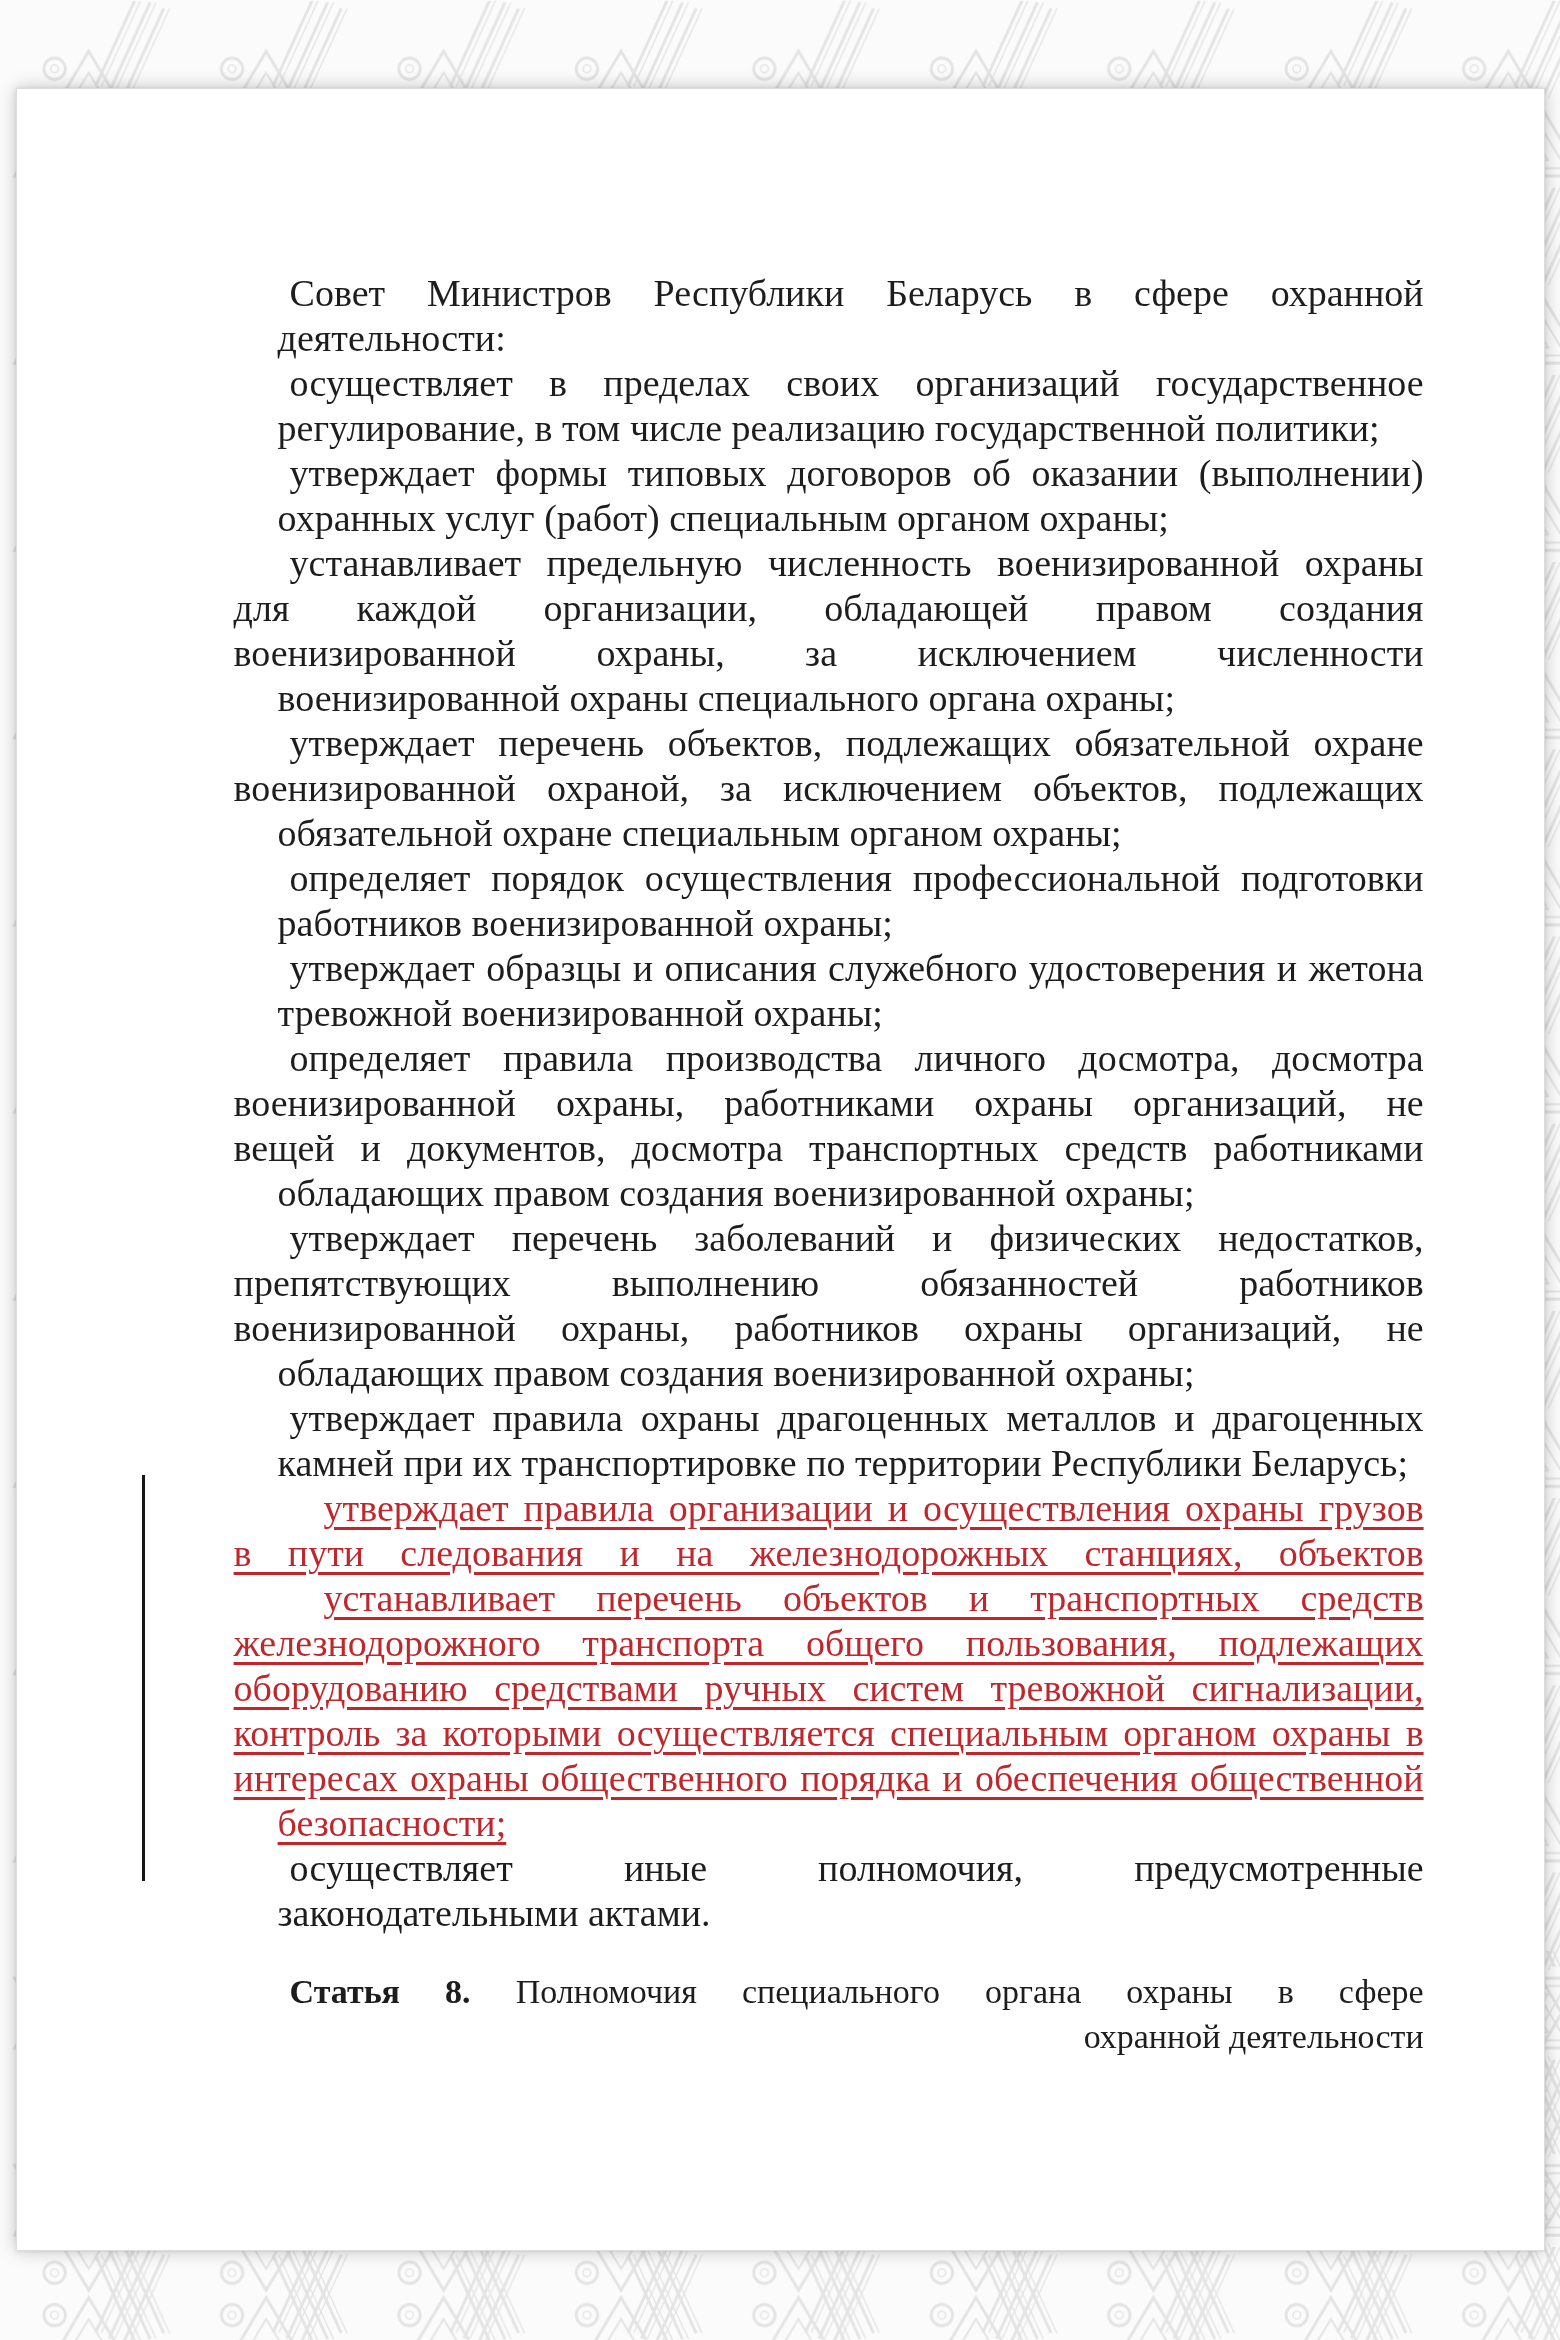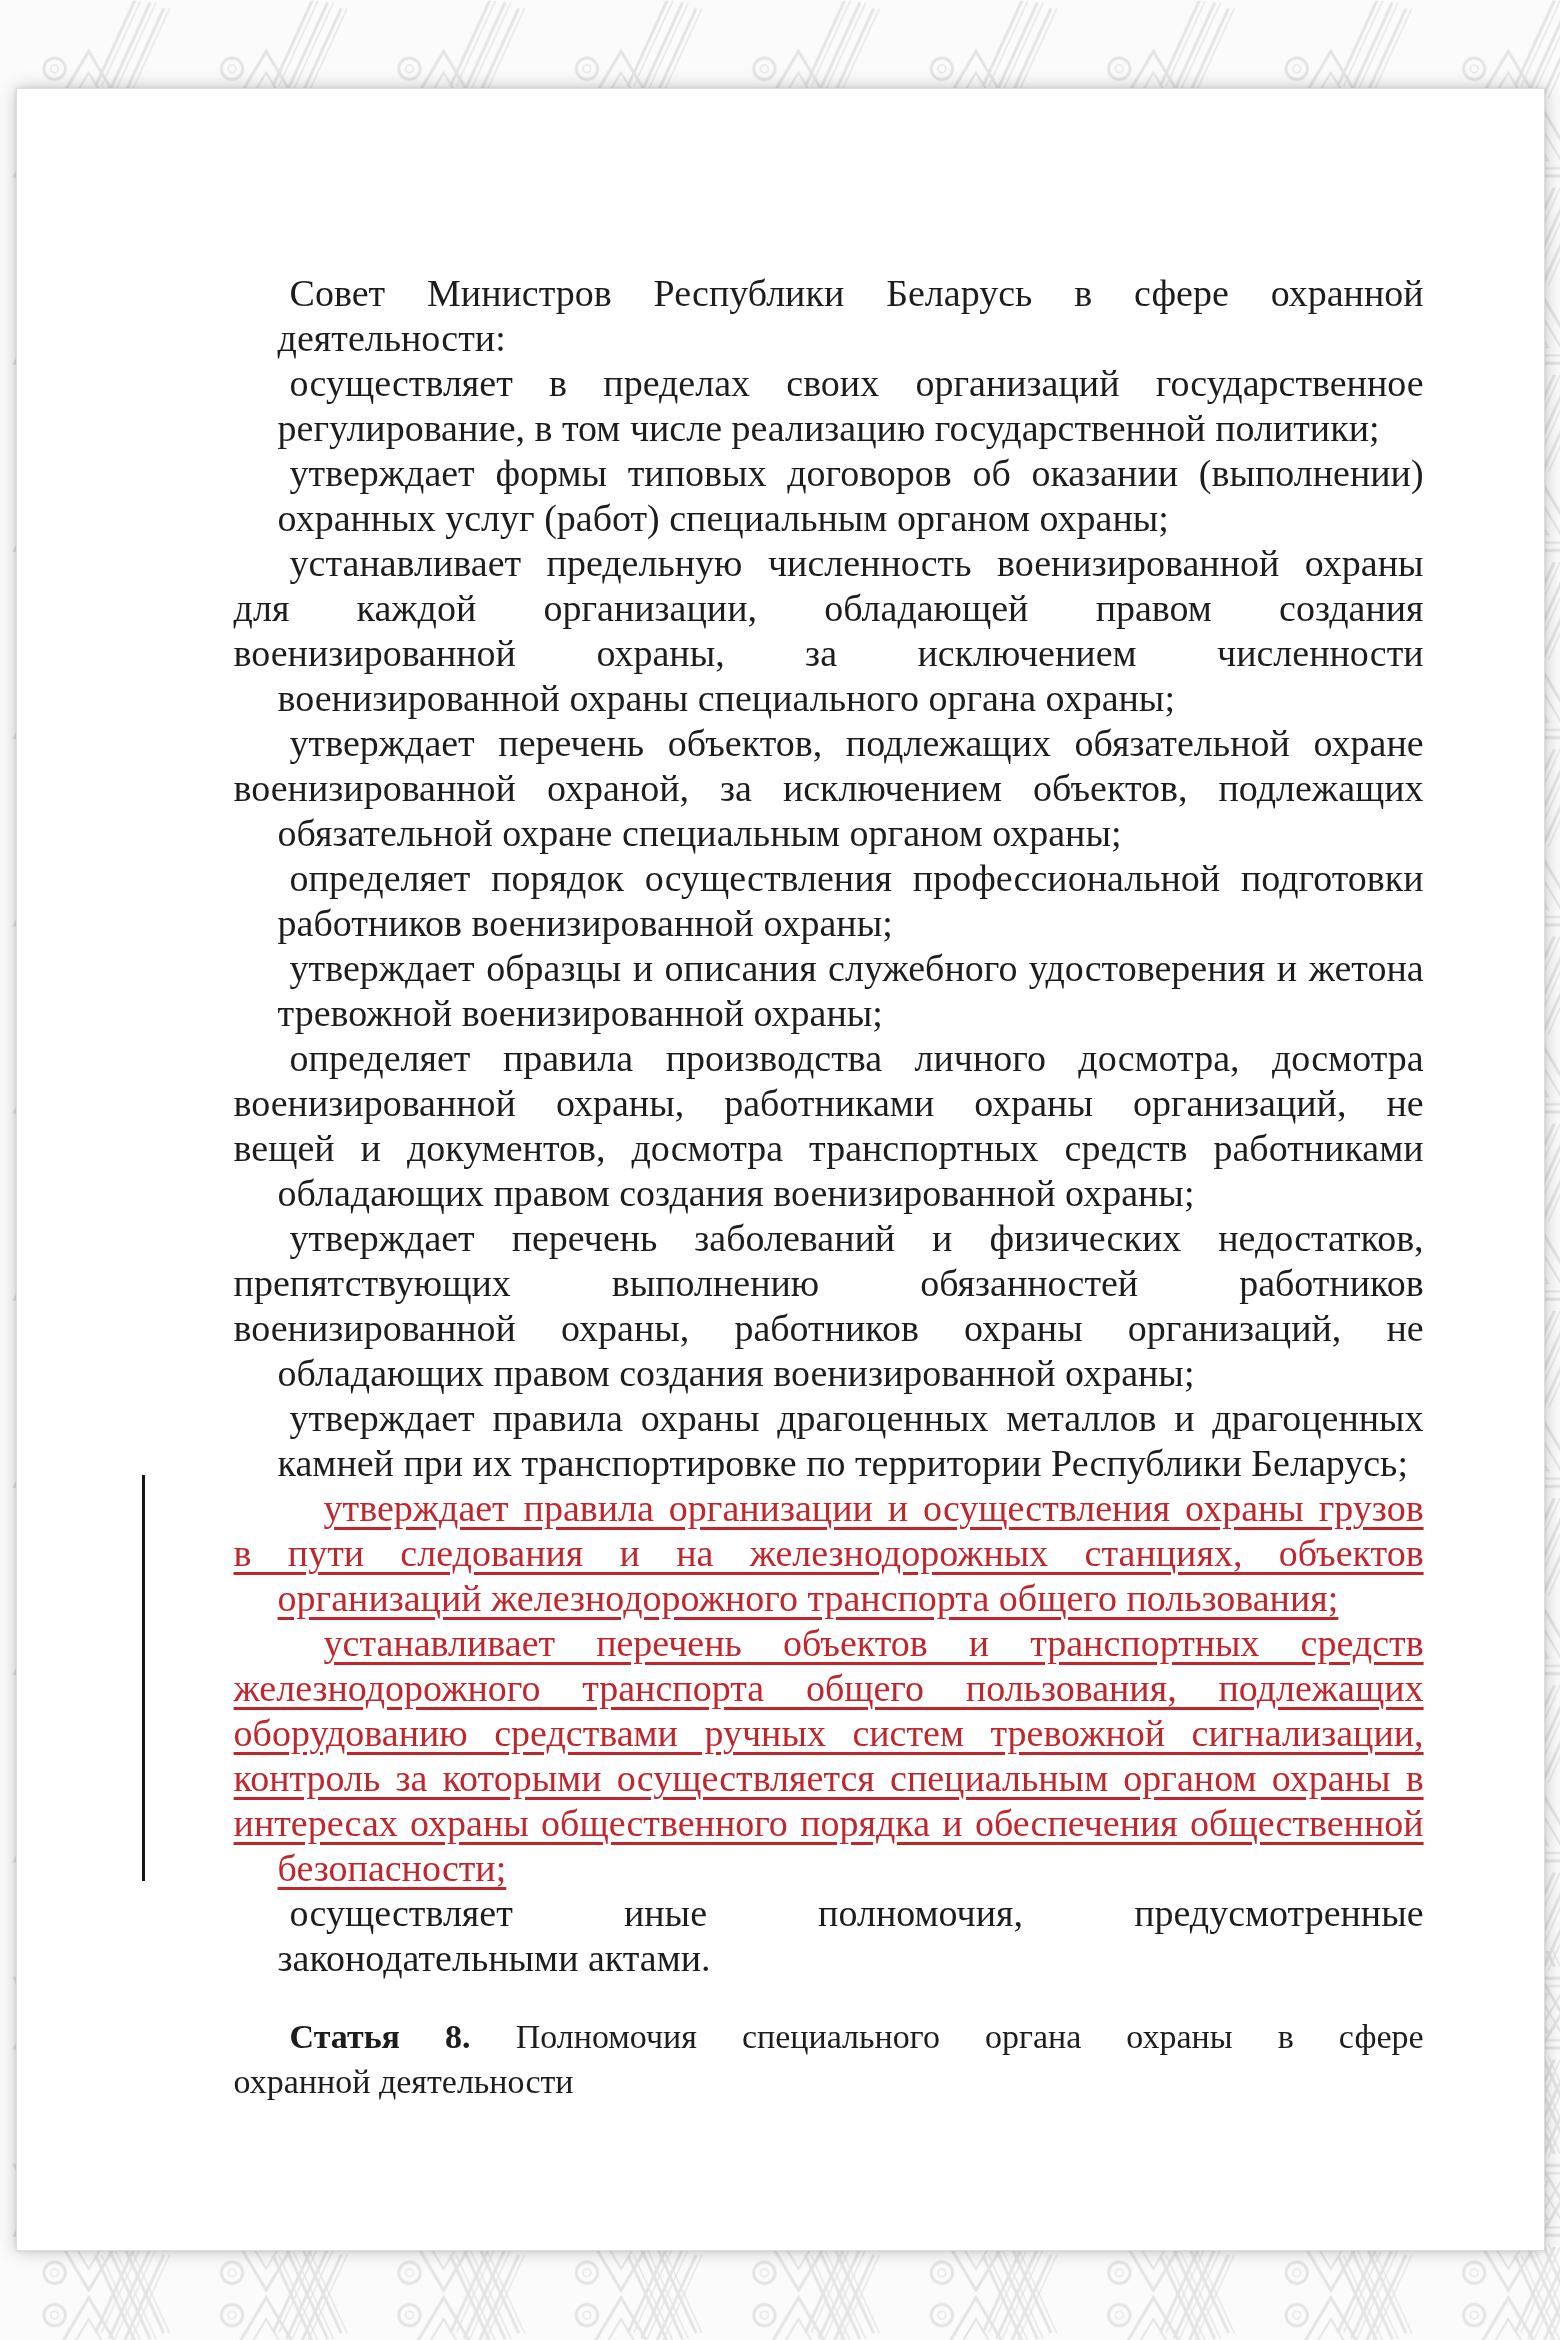--- a/index.html
+++ b/index.html
@@ -44,21 +44,21 @@
     text-decoration-thickness:2.9px;
     text-underline-offset:5.9px;
   }
   .heading{margin-top:33px;}
   .h1line{
     font-size:34px;line-height:45px;color:#1d1d1d;
     text-align:justify;text-align-last:justify;text-justify:inter-word;
     padding-left:56px;
   }
   .h1line .bold{font-weight:bold;}
-  .h2line{font-size:34px;line-height:45px;color:#1d1d1d;text-align:left;}
+  .h2line{font-size:34px;line-height:45px;color:#1d1d1d;text-align:right;}
 </style>
 </head>
 <body>
 
 <svg class="bg bg-top" width="1560" height="2341" viewBox="0 0 1600 2400">
   <defs>
     <pattern id="orn" width="182" height="192" patternUnits="userSpaceOnUse">
       <g fill="none" stroke="#e4e4e4" stroke-width="3">
         <path d="M98 88 L140 -4"></path>
         <path d="M112 94 L154 2"></path>
@@ -126,21 +126,20 @@
         <div class="line">вещей и документов, досмотра транспортных средств работниками</div>
         <div class="line last">обладающих правом создания военизированной охраны;</div>
         <div class="line ind1">утверждает перечень заболеваний и физических недостатков,</div>
         <div class="line">препятствующих выполнению обязанностей работников</div>
         <div class="line">военизированной охраны, работников охраны организаций, не</div>
         <div class="line last">обладающих правом создания военизированной охраны;</div>
         <div class="line ind1">утверждает правила охраны драгоценных металлов и драгоценных</div>
         <div class="line last">камней при их транспортировке по территории Республики Беларусь;</div>
         <div class="line ind2 red">утверждает правила организации и осуществления охраны грузов</div>
         <div class="line red">в пути следования и на железнодорожных станциях, объектов</div>
-        <div class="line red last">организаций железнодорожного транспорта общего пользования;</div>
         <div class="line ind2 red">устанавливает перечень объектов и транспортных средств</div>
         <div class="line red">железнодорожного транспорта общего пользования, подлежащих</div>
         <div class="line red">оборудованию средствами ручных систем тревожной сигнализации,</div>
         <div class="line red">контроль за которыми осуществляется специальным органом охраны в</div>
         <div class="line red">интересах охраны общественного порядка и обеспечения общественной</div>
         <div class="line red last">безопасности;</div>
         <div class="line ind1">осуществляет иные полномочия, предусмотренные</div>
         <div class="line last">законодательными актами.</div>
       </div>
 

